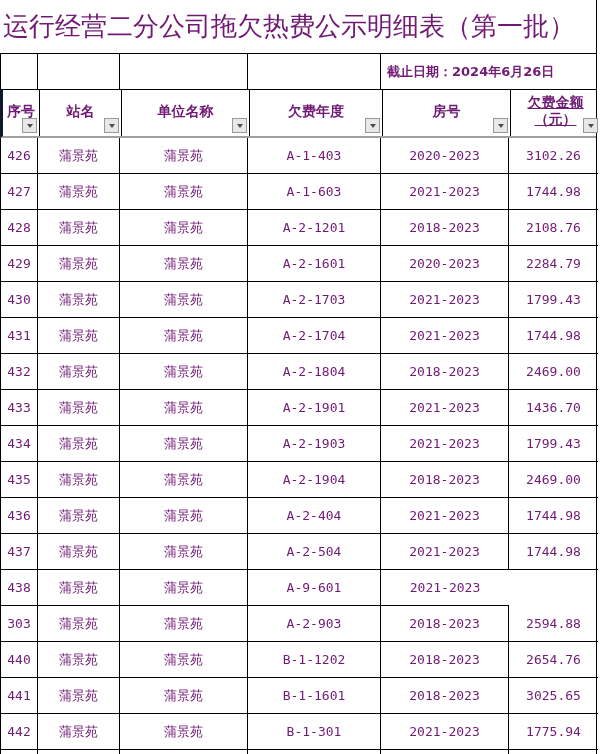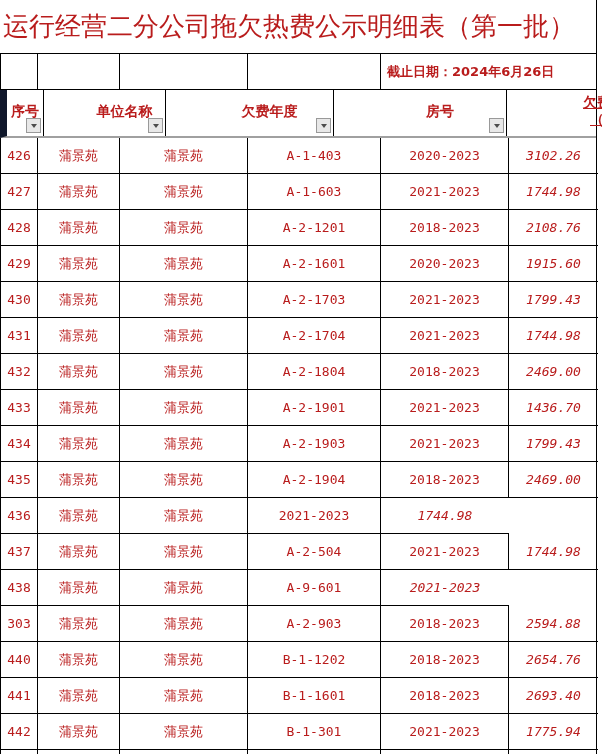--- a/index.html
+++ b/index.html
@@ -4,21 +4,21 @@
 <style>
   * { margin: 0; padding: 0; box-sizing: border-box; }
   body { background: #fff; }
   .screen {
     position: relative;
     width: 602px;
     height: 754px;
     background: #ffffff;
     overflow: hidden;
     font-family: "DejaVu Sans", sans-serif;
-    color: #b91c1c;
+    color: #701a75;
   }
   .sheet {
     position: absolute;
     left: 0; top: 0;
     width: 597px;
     height: 754px;
     border-right: 1px solid #000;
   }
   
   .title-row {
@@ -53,23 +53,22 @@
     padding-left: 6px;
     font-size: 13px;
     font-weight: bold;
     white-space: nowrap;
   }
   
   .header-row {
     display: grid;
     grid-template-columns: 37px 82px 128px 133px 128px 89px;
     height: 48px;
-    border-left: 7px solid #0f172a;
+    border-left: 3px solid #0f172a;
     border-bottom: 2px solid #a0a0a0;
-    gap: 40px;
   }
   .hcell {
     position: relative;
     border-right: 1px solid #000;
     display: flex;
     flex-direction: column;
     align-items: center;
     justify-content: center;
     font-size: 14px;
     font-weight: bold;
@@ -107,21 +106,21 @@
     border-right: 1px solid #000;
     border-bottom: 1px solid #000;
     display: flex;
     align-items: center;
     justify-content: center;
     font-size: 13px;
     font-family: "DejaVu Sans Mono", "DejaVu Sans", sans-serif;
     white-space: nowrap;
     overflow: hidden;
   }
-  .trow .cell:last-child { border-right: none; font-style: italic; }
+  .trow .cell:last-child { border-right: none; }
   .trow.partial { height: 8px; }
   .trow.partial .cell { border-bottom: none; }
 </style>
 </head>
 <body>
 
 <div class="screen">
   <div class="sheet">
 
     <div class="title-row">
@@ -137,20 +136,26 @@
     </div>
 
     <div class="header-row">
       <div class="hcell">
         <span>序号</span>
         <span class="filter-btn">
             <span class="filter-arrow"></span>
           </span>
       </div>
       <div class="hcell">
+        <span>站名</span>
+        <span class="filter-btn">
+            <span class="filter-arrow"></span>
+          </span>
+      </div>
+      <div class="hcell">
         <span>单位名称</span>
         <span class="filter-btn">
             <span class="filter-arrow"></span>
           </span>
       </div>
       <div class="hcell">
         <span>欠费年度</span>
         <span class="filter-btn">
             <span class="filter-arrow"></span>
           </span>
@@ -194,21 +199,21 @@
           <div class="cell">A-2-1201</div>
           <div class="cell">2018-2023</div>
           <div class="cell">2108.76</div>
         </div>
         <div class="trow">
           <div class="cell">429</div>
           <div class="cell">蒲景苑</div>
           <div class="cell">蒲景苑</div>
           <div class="cell">A-2-1601</div>
           <div class="cell">2020-2023</div>
-          <div class="cell">1915.60</div>
+          <div class="cell">2284.79</div>
         </div>
         <div class="trow">
           <div class="cell">430</div>
           <div class="cell">蒲景苑</div>
           <div class="cell">蒲景苑</div>
           <div class="cell">A-2-1703</div>
           <div class="cell">2021-2023</div>
           <div class="cell">1799.43</div>
         </div>
         <div class="trow">
@@ -248,20 +253,21 @@
           <div class="cell">蒲景苑</div>
           <div class="cell">蒲景苑</div>
           <div class="cell">A-2-1904</div>
           <div class="cell">2018-2023</div>
           <div class="cell">2469.00</div>
         </div>
         <div class="trow">
           <div class="cell">436</div>
           <div class="cell">蒲景苑</div>
           <div class="cell">蒲景苑</div>
+          <div class="cell">A-2-404</div>
           <div class="cell">2021-2023</div>
           <div class="cell">1744.98</div>
         </div>
         <div class="trow">
           <div class="cell">437</div>
           <div class="cell">蒲景苑</div>
           <div class="cell">蒲景苑</div>
           <div class="cell">A-2-504</div>
           <div class="cell">2021-2023</div>
           <div class="cell">1744.98</div>
@@ -288,21 +294,21 @@
           <div class="cell">B-1-1202</div>
           <div class="cell">2018-2023</div>
           <div class="cell">2654.76</div>
         </div>
         <div class="trow">
           <div class="cell">441</div>
           <div class="cell">蒲景苑</div>
           <div class="cell">蒲景苑</div>
           <div class="cell">B-1-1601</div>
           <div class="cell">2018-2023</div>
-          <div class="cell">2693.40</div>
+          <div class="cell">3025.65</div>
         </div>
         <div class="trow">
           <div class="cell">442</div>
           <div class="cell">蒲景苑</div>
           <div class="cell">蒲景苑</div>
           <div class="cell">B-1-301</div>
           <div class="cell">2021-2023</div>
           <div class="cell">1775.94</div>
         </div>
         <div class="trow partial">

